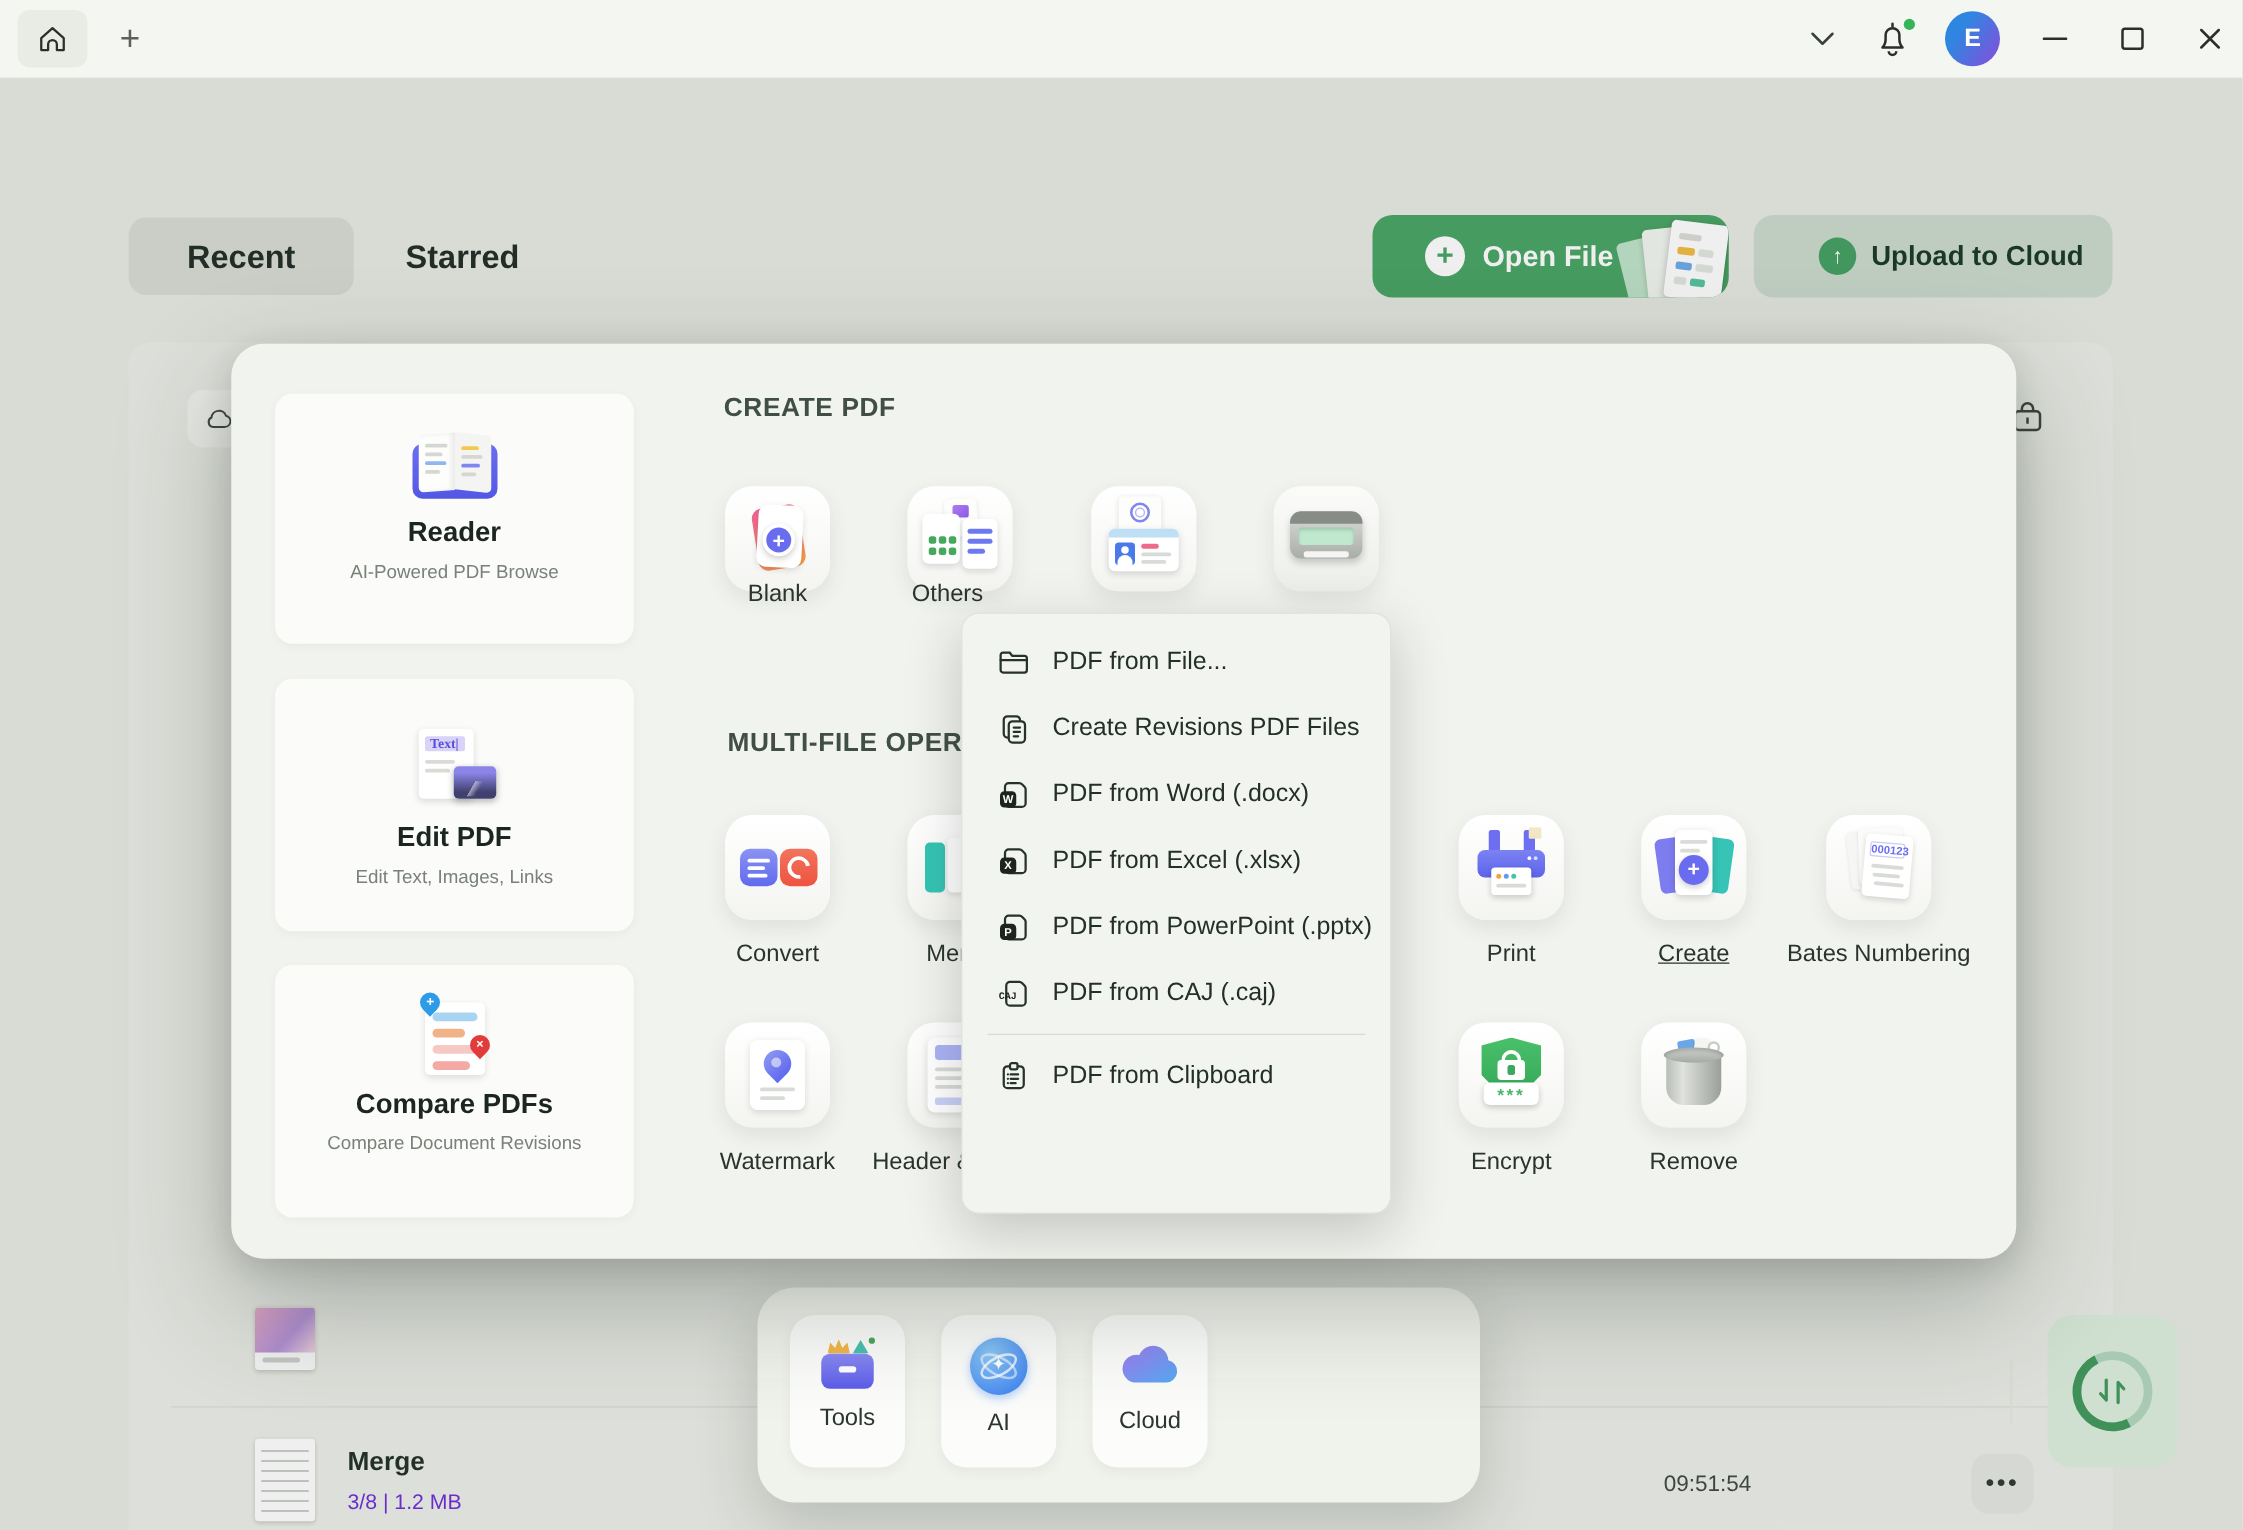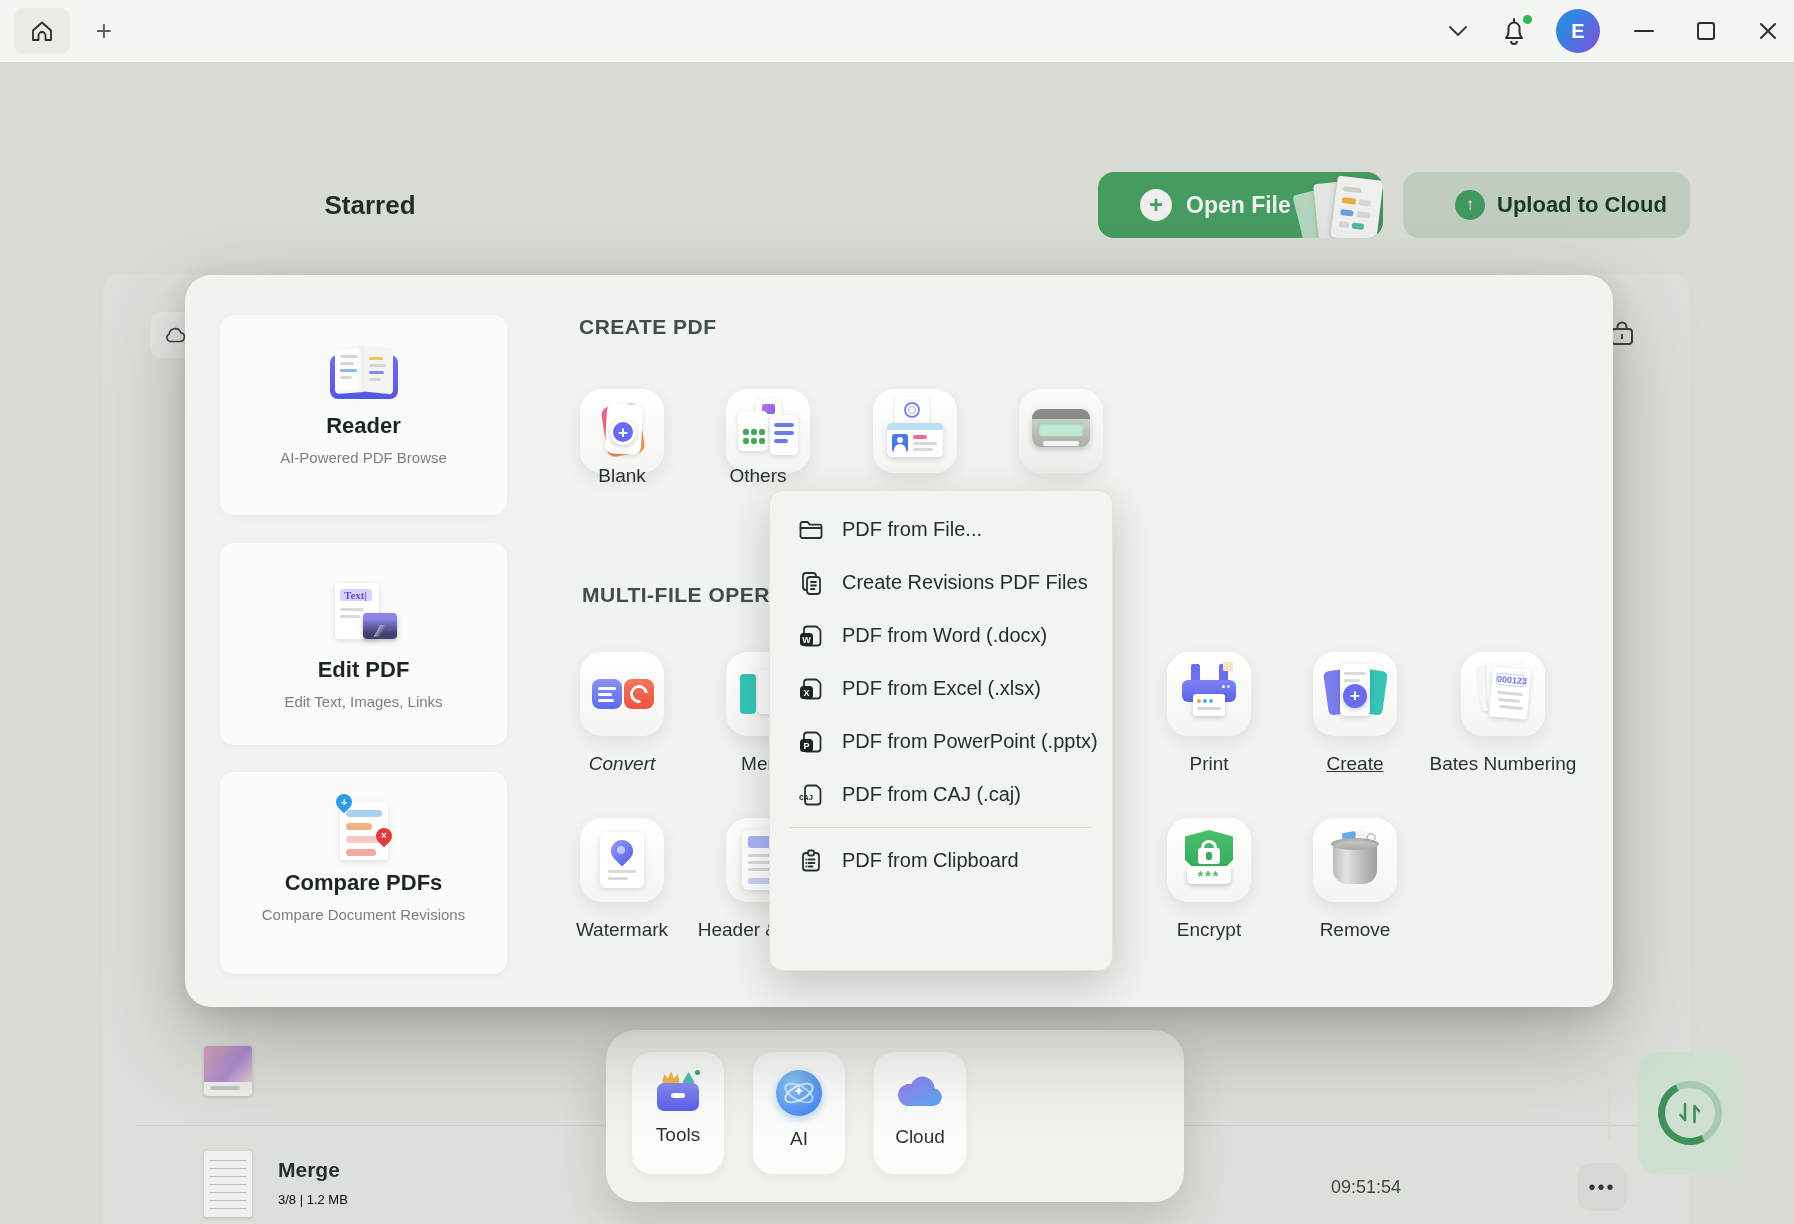--- a/index.html
+++ b/index.html
@@ -31,21 +31,21 @@
   .panel { left:103px; top:212px; width:1587px; height:1012px; border-radius:18px 18px 0 0; background:#edefe9; }
   .cloud-chip { left:150px; top:250px; width:152px; height:46px; border-radius:12px; background:#f7f8f4; display:flex; align-items:center; font-size:17px; color:#2a342d; gap:8px; padding-left:14px; cursor:pointer; }
   .ptool { top:252px; width:40px; height:40px; display:flex; align-items:center; justify-content:center; cursor:pointer; }
   .green-pill { left:1479px; top:255px; width:50px; height:34px; border-radius:9px; background:#3f9e5e; display:flex; align-items:center; justify-content:center; cursor:pointer; }
 
   .row-divider { height:1px; background:#dcded8; }
   .thumb { background:#fff; border-radius:3px; box-shadow:0 1px 4px rgba(0,0,0,.18); overflow:hidden; }
   .thumb-lines { position:absolute; left:5px; right:5px; top:6px; bottom:6px;
     background:repeating-linear-gradient(#fff 0 3px,#c9ccc7 3px 4.5px, #fff 4.5px 8px); }
   .file-name { font-size:21px; font-weight:bold; color:#1e2a24; }
-  .file-meta { font-size:13px; color:#000000; }
+  .file-meta { font-size:17px; color:#6d28d9; }
   .file-time { font-size:18px; color:#3a443d; }
   .ellipsis-btn { left:1577px; top:1101px; width:50px; height:48px; border-radius:14px; background:#e5e7e1; display:flex; align-items:center; justify-content:center; font-size:20px; color:#2b342d; letter-spacing:2px; cursor:pointer; }
 
   .scrim { position:absolute; inset:62px 0 0 0; background:rgba(90,95,88,0.10); z-index:30; pointer-events:none; }
 
   
   .modal { left:185px; top:275px; width:1428px; height:732px; border-radius:26px; background:#f1f3ee; box-shadow:0 34px 90px rgba(40,45,40,.30), 0 6px 24px rgba(40,45,40,.15); z-index:50; }
   .card { left:35px; width:287px; background:#fbfcf9; border-radius:14px; box-shadow:0 2px 8px rgba(0,0,0,.04); text-align:center; cursor:pointer; }
   .card-title { font-size:22px; font-weight:bold; color:#1c2620; margin-top:10px; }
   .card-sub { font-size:15px; color:#79817a; margin-top:10px; }
@@ -70,20 +70,23 @@
 
   
   .art { position:relative; }
   .ln { position:absolute; border-radius:2px; }
   svg { display:block; }
 </style>
 </head>
 <body>
 
 <div class="content">
+  <div class="abs tab-pill">
+      <span>Recent</span>
+    </div>
   <div class="abs tab-plain">
       <span>Starred</span>
     </div>
 
   <div class="abs open-file">
     <span class="of-plus">+</span>
     <span>Open File</span>
     <span class="paper" style="left:200px;top:18px;width:42px;height:52px;background:#bfe3c9;transform:rotate(-14deg);"></span>
     <span class="paper" style="left:218px;top:10px;width:44px;height:58px;background:#f2f5f0;transform:rotate(-6deg);box-shadow:0 2px 5px rgba(0,0,0,.2);"></span>
     <span class="paper" style="left:236px;top:6px;width:46px;height:62px;background:#fff;transform:rotate(7deg);box-shadow:0 2px 6px rgba(0,0,0,.25);">
@@ -266,21 +269,21 @@
   <div class="abs sec-head" style="left:397px;top:308px;">MULTI-FILE OPERATIONS</div>
 
   <div class="abs tile" style="left:395px;top:377px;">
     <span class="ln" style="left:12px;top:27px;width:30px;height:30px;border-radius:8px;background:linear-gradient(#8b93f2,#5f6aee);"></span>
     <span class="ln" style="left:18px;top:35px;width:18px;height:3px;background:#fff;"></span>
     <span class="ln" style="left:18px;top:41px;width:14px;height:3px;background:#fff;"></span>
     <span class="ln" style="left:18px;top:47px;width:16px;height:3px;background:#fff;"></span>
     <span class="ln" style="left:44px;top:27px;width:30px;height:30px;border-radius:8px;background:linear-gradient(#f2745c,#ee5340);"></span>
     <span class="ln" style="left:50px;top:33px;width:18px;height:18px;border-radius:50%;border:3px solid #fff;border-right-color:transparent;transform:rotate(35deg);"></span>
   </div>
-  <div class="abs tile-label" style="left:357px;top:478px;font-style:italic;">Convert</div>
+  <div class="abs tile-label" style="left:357px;top:478px;">Convert</div>
 
   <div class="abs tile" style="left:541px;top:377px;">
     <span class="ln" style="left:14px;top:22px;width:16px;height:40px;background:#35c4b5;border-radius:4px;"></span>
     <span class="ln" style="left:32px;top:18px;width:30px;height:44px;background:#fff;border-radius:4px;box-shadow:0 2px 5px rgba(0,0,0,.12);"></span>
   </div>
   <div class="abs tile-label" style="left:503px;top:478px;">Merge</div>
 
   <div class="abs tile-label" style="left:796px;top:478px;">Organize</div>
 
   <div class="abs tile" style="left:982px;top:377px;">

